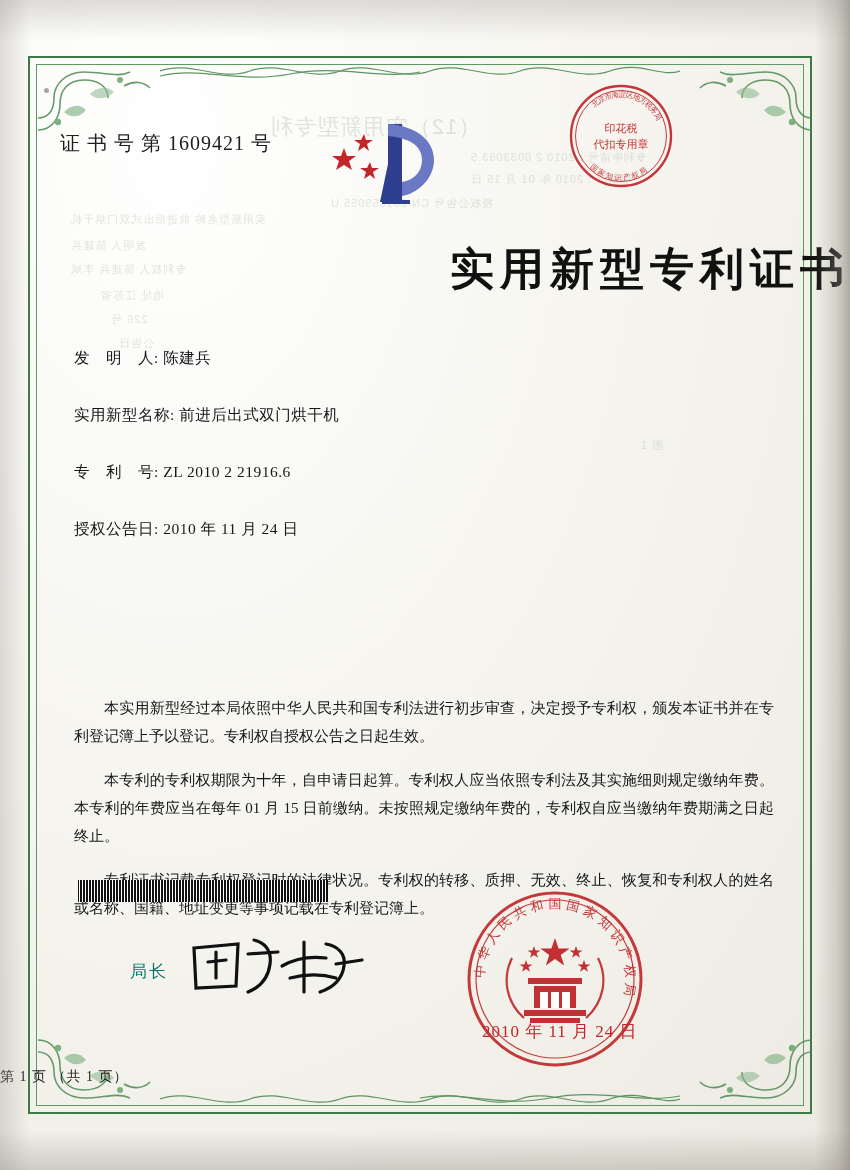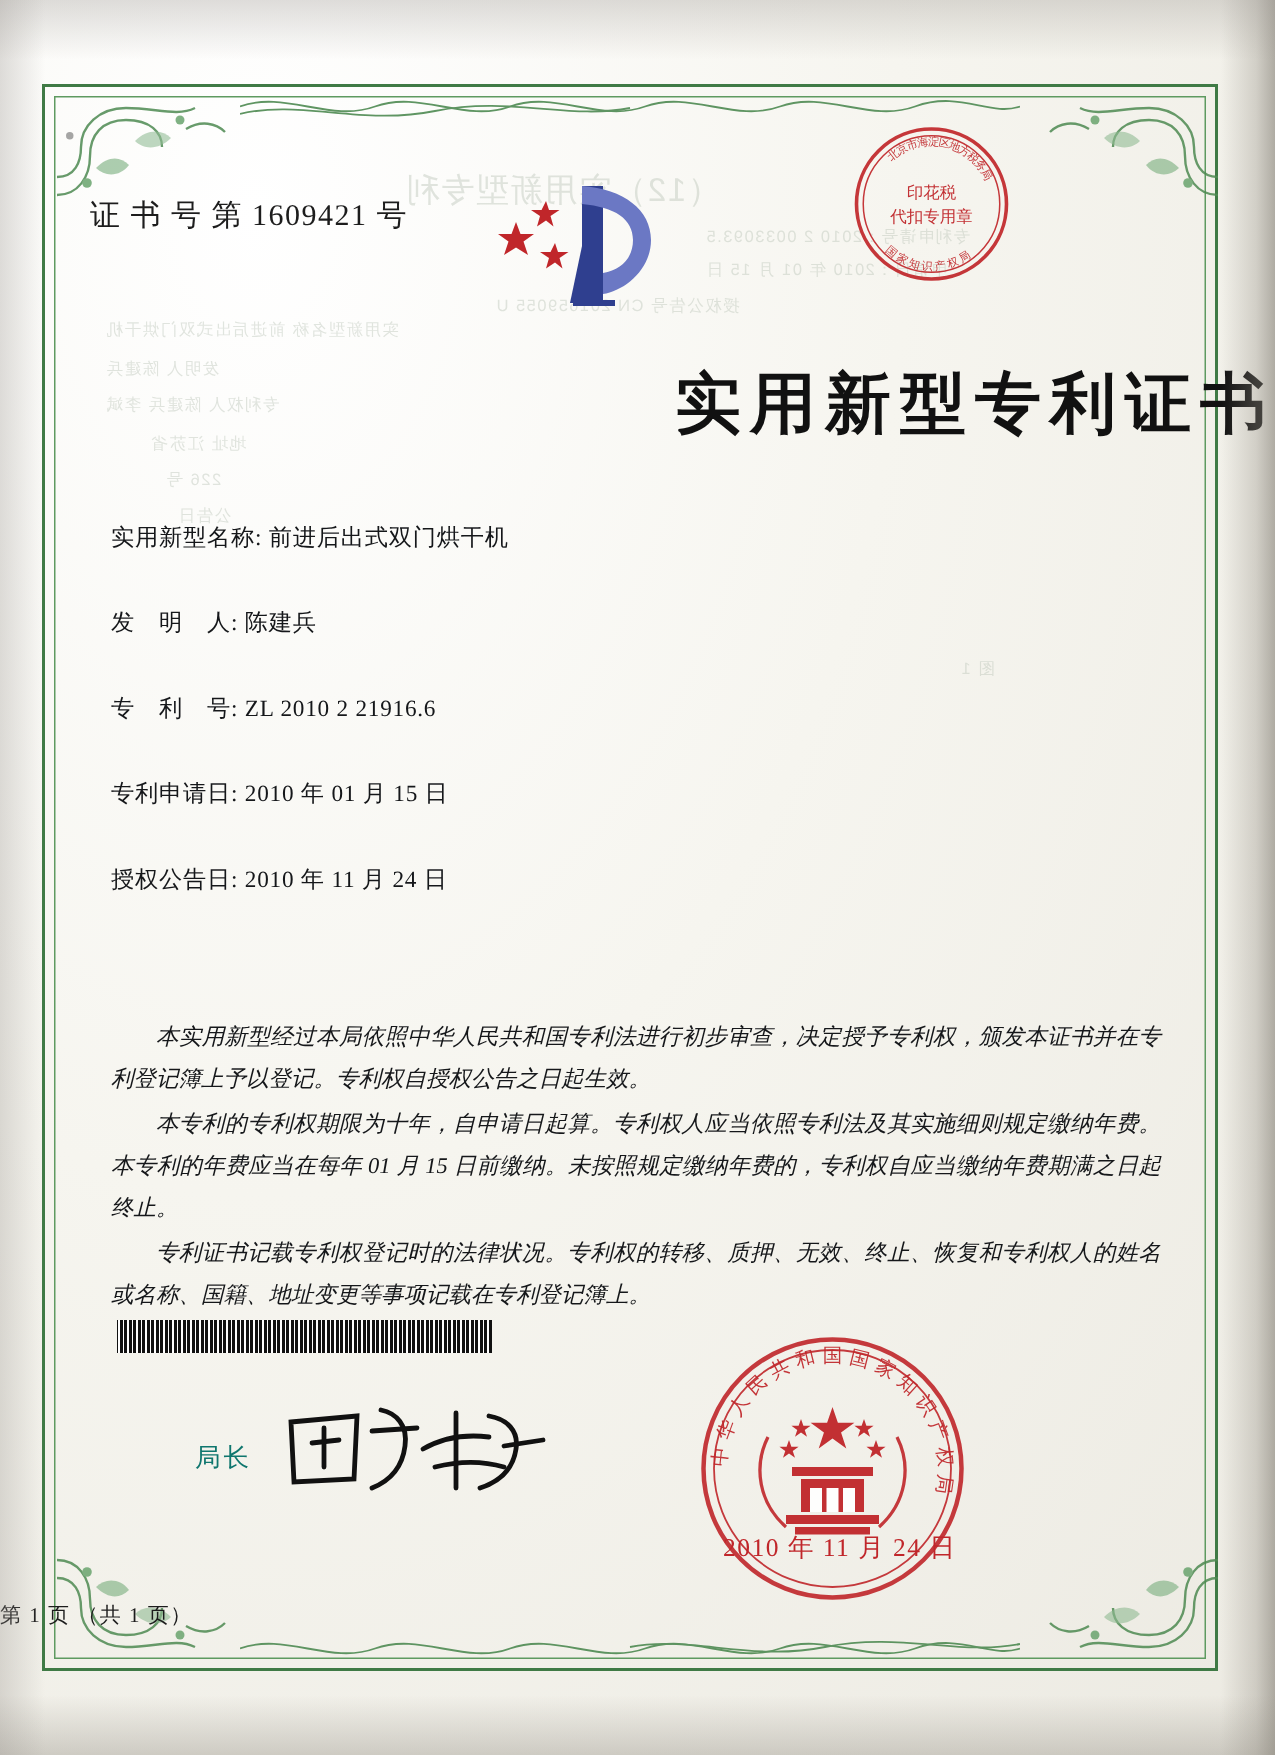--- a/index.html
+++ b/index.html
@@ -159,23 +159,22 @@
   .body-text {
     position: absolute;
     left: 74px; top: 678px;
     width: 700px;
     font-size: 15px;
     line-height: 28px;
     color: #15171a;
     text-align: justify;
   }
   .body-text p {
-    margin: 0 0 2px 0;
+    margin: 16px 0 2px 0;
     text-indent: 2em;
-    font-style: italic;
   }
 
   
   .barcode {
     position: absolute;
     left: 78px; top: 880px;
     width: 250px; height: 22px;
     background-repeat: repeat-x;
     background-size: 6px 22px;
     background-image: linear-gradient(to right,
@@ -364,34 +363,30 @@
         <text x="54" y="50" text-anchor="middle">印花税</text>
         <text x="54" y="66" text-anchor="middle">代扣专用章</text>
       </g>
     </svg>
   </div>
 
   <div class="title">实用新型专利证书</div>
 
   <div class="fields">
     <div class="field">
+      <span class="lbl">发　明　人:</span>
+      <span class="val">陈建兵</span>
+    </div>
+    <div class="field">
       <span class="lbl">实用新型名称:</span>
       <span class="val">前进后出式双门烘干机</span>
     </div>
     <div class="field">
-      <span class="lbl">发　明　人:</span>
-      <span class="val">陈建兵</span>
-    </div>
-    <div class="field">
       <span class="lbl">专　利　号:</span>
       <span class="val">ZL 2010 2 21916.6</span>
-    </div>
-    <div class="field">
-      <span class="lbl">专利申请日:</span>
-      <span class="val">2010 年 01 月 15 日</span>
     </div>
     <div class="field">
       <span class="lbl">授权公告日:</span>
       <span class="val">2010 年 11 月 24 日</span>
     </div>
   </div>
 
   <div class="body-text">
     <p>本实用新型经过本局依照中华人民共和国专利法进行初步审查，决定授予专利权，颁发本证书并在专利登记簿上予以登记。专利权自授权公告之日起生效。</p>
     <p>本专利的专利权期限为十年，自申请日起算。专利权人应当依照专利法及其实施细则规定缴纳年费。本专利的年费应当在每年 01 月 15 日前缴纳。未按照规定缴纳年费的，专利权自应当缴纳年费期满之日起终止。</p>

